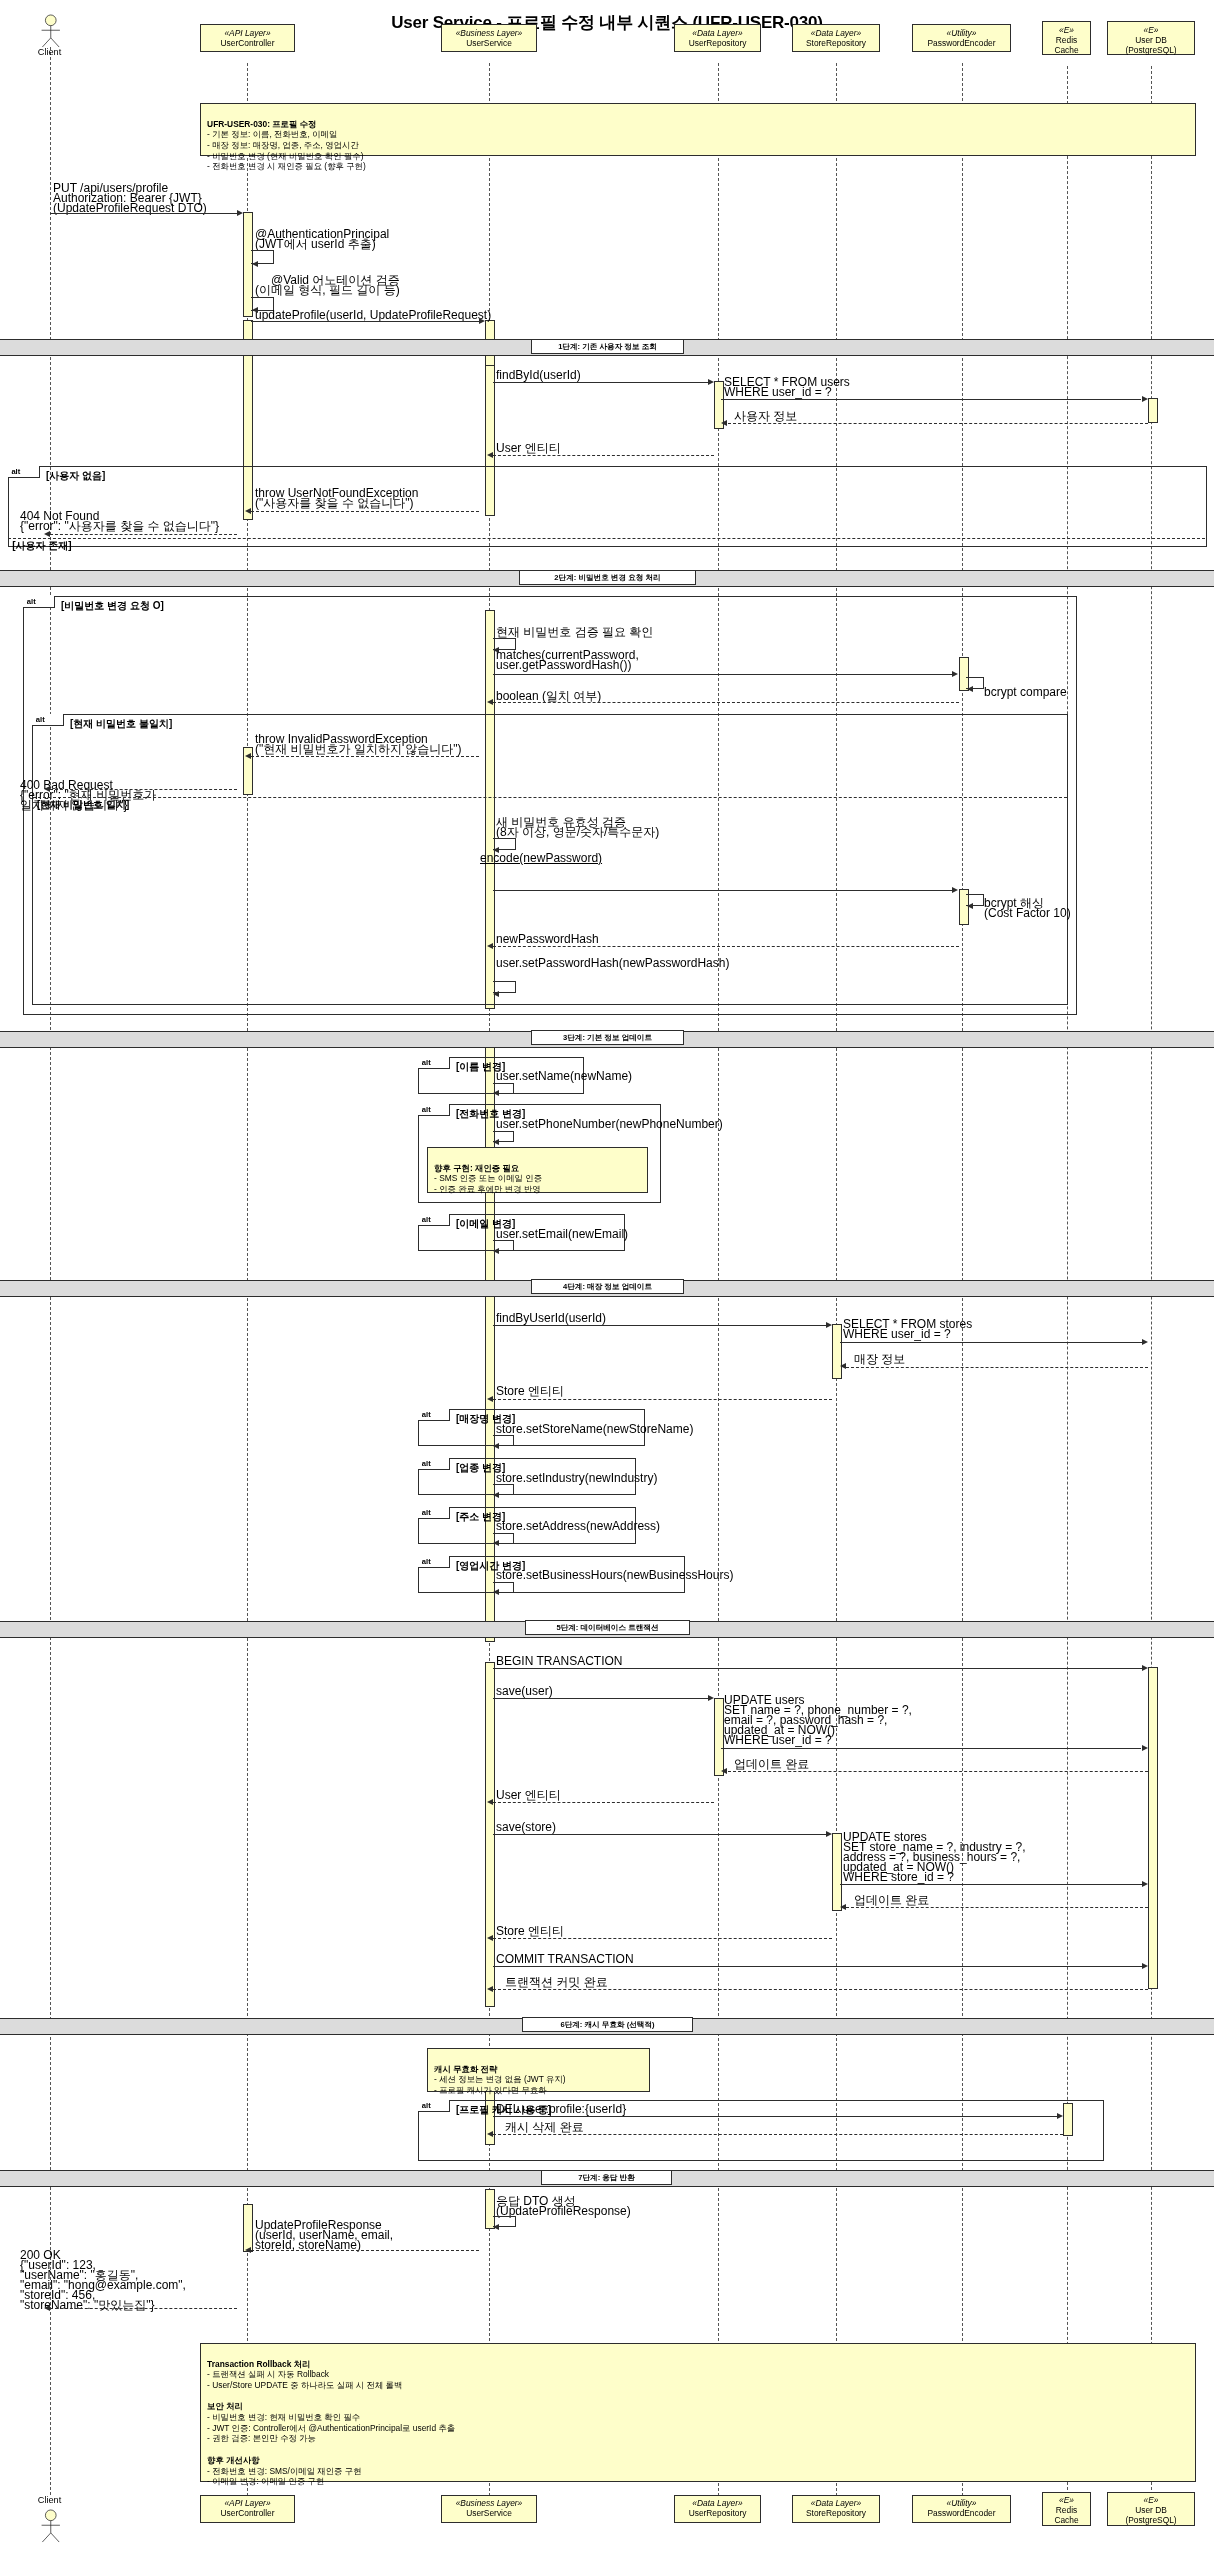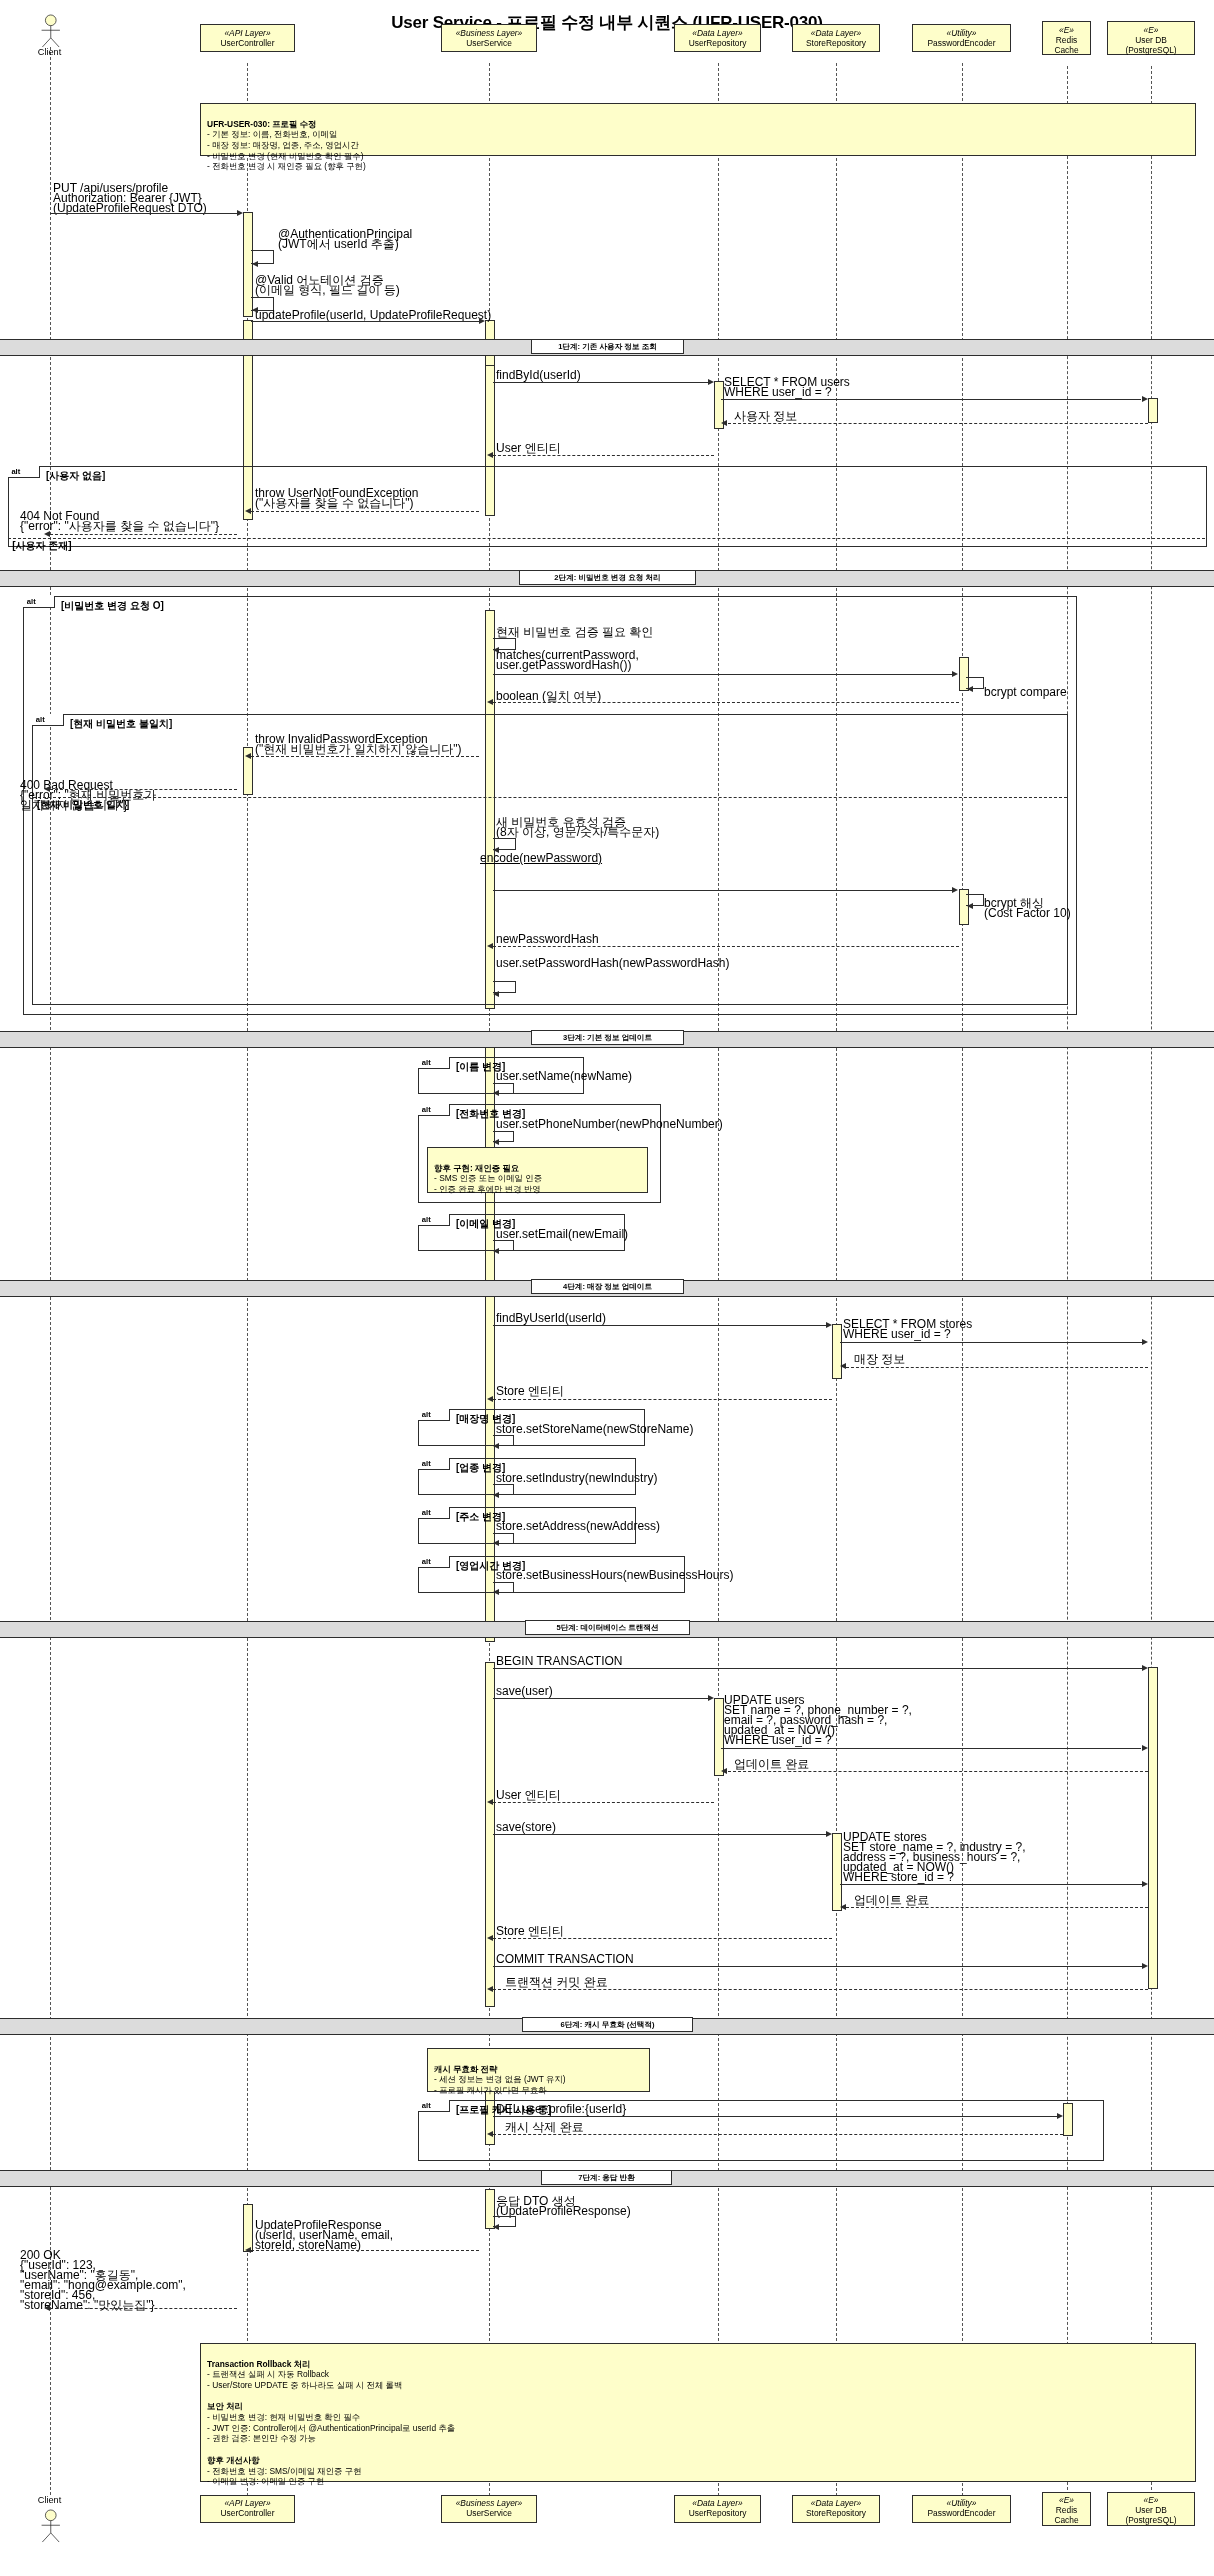--- a/index.html
+++ b/index.html
@@ -131,26 +131,26 @@
 
   <div class="act" style="left:485px;top:2189px;height:38px;"></div>
   <div class="act" style="left:243px;top:2204px;height:46px;"></div>
 
   <div class="mlabel" style="left:53px;top:183px;">PUT /api/users/profile
 Authorization: Bearer {JWT}
 (UpdateProfileRequest DTO)</div>
   <div class="msg" style="left:50px;top:213px;width:187px;"></div>
   <div class="arrowR" style="left:237px;top:210px;"></div>
 
-  <div class="mlabel" style="left:255px;top:229px;margin-left:23px;">@AuthenticationPrincipal
+  <div class="mlabel" style="left:255px;top:229px;">@AuthenticationPrincipal
 (JWT에서 userId 추출)</div>
   <div class="self" style="left:251px;top:250px;width:23px;height:13.7px;"></div>
   <div class="arrowL" style="left:252px;top:261px;"></div>
 
-  <div class="mlabel" style="left:255px;top:275px;">@Valid 어노테이션 검증
+  <div class="mlabel" style="left:255px;top:275px;text-align:right;">@Valid 어노테이션 검증
 (이메일 형식, 필드 길이 등)</div>
   <div class="self" style="left:251px;top:297px;width:23px;height:13.7px;"></div>
   <div class="arrowL" style="left:252px;top:307px;"></div>
 
   <div class="mlabel" style="left:255px;top:310px;">updateProfile(userId, UpdateProfileRequest)</div>
   <div class="msg" style="left:251px;top:321px;width:228px;"></div>
   <div class="arrowR" style="left:479px;top:318px;"></div>
 
   <div class="divider" style="top:339px;"></div>
   <div class="dividerlabel" style="left:531px;top:339px;width:153px;">1단계: 기존 사용자 정보 조회</div>

